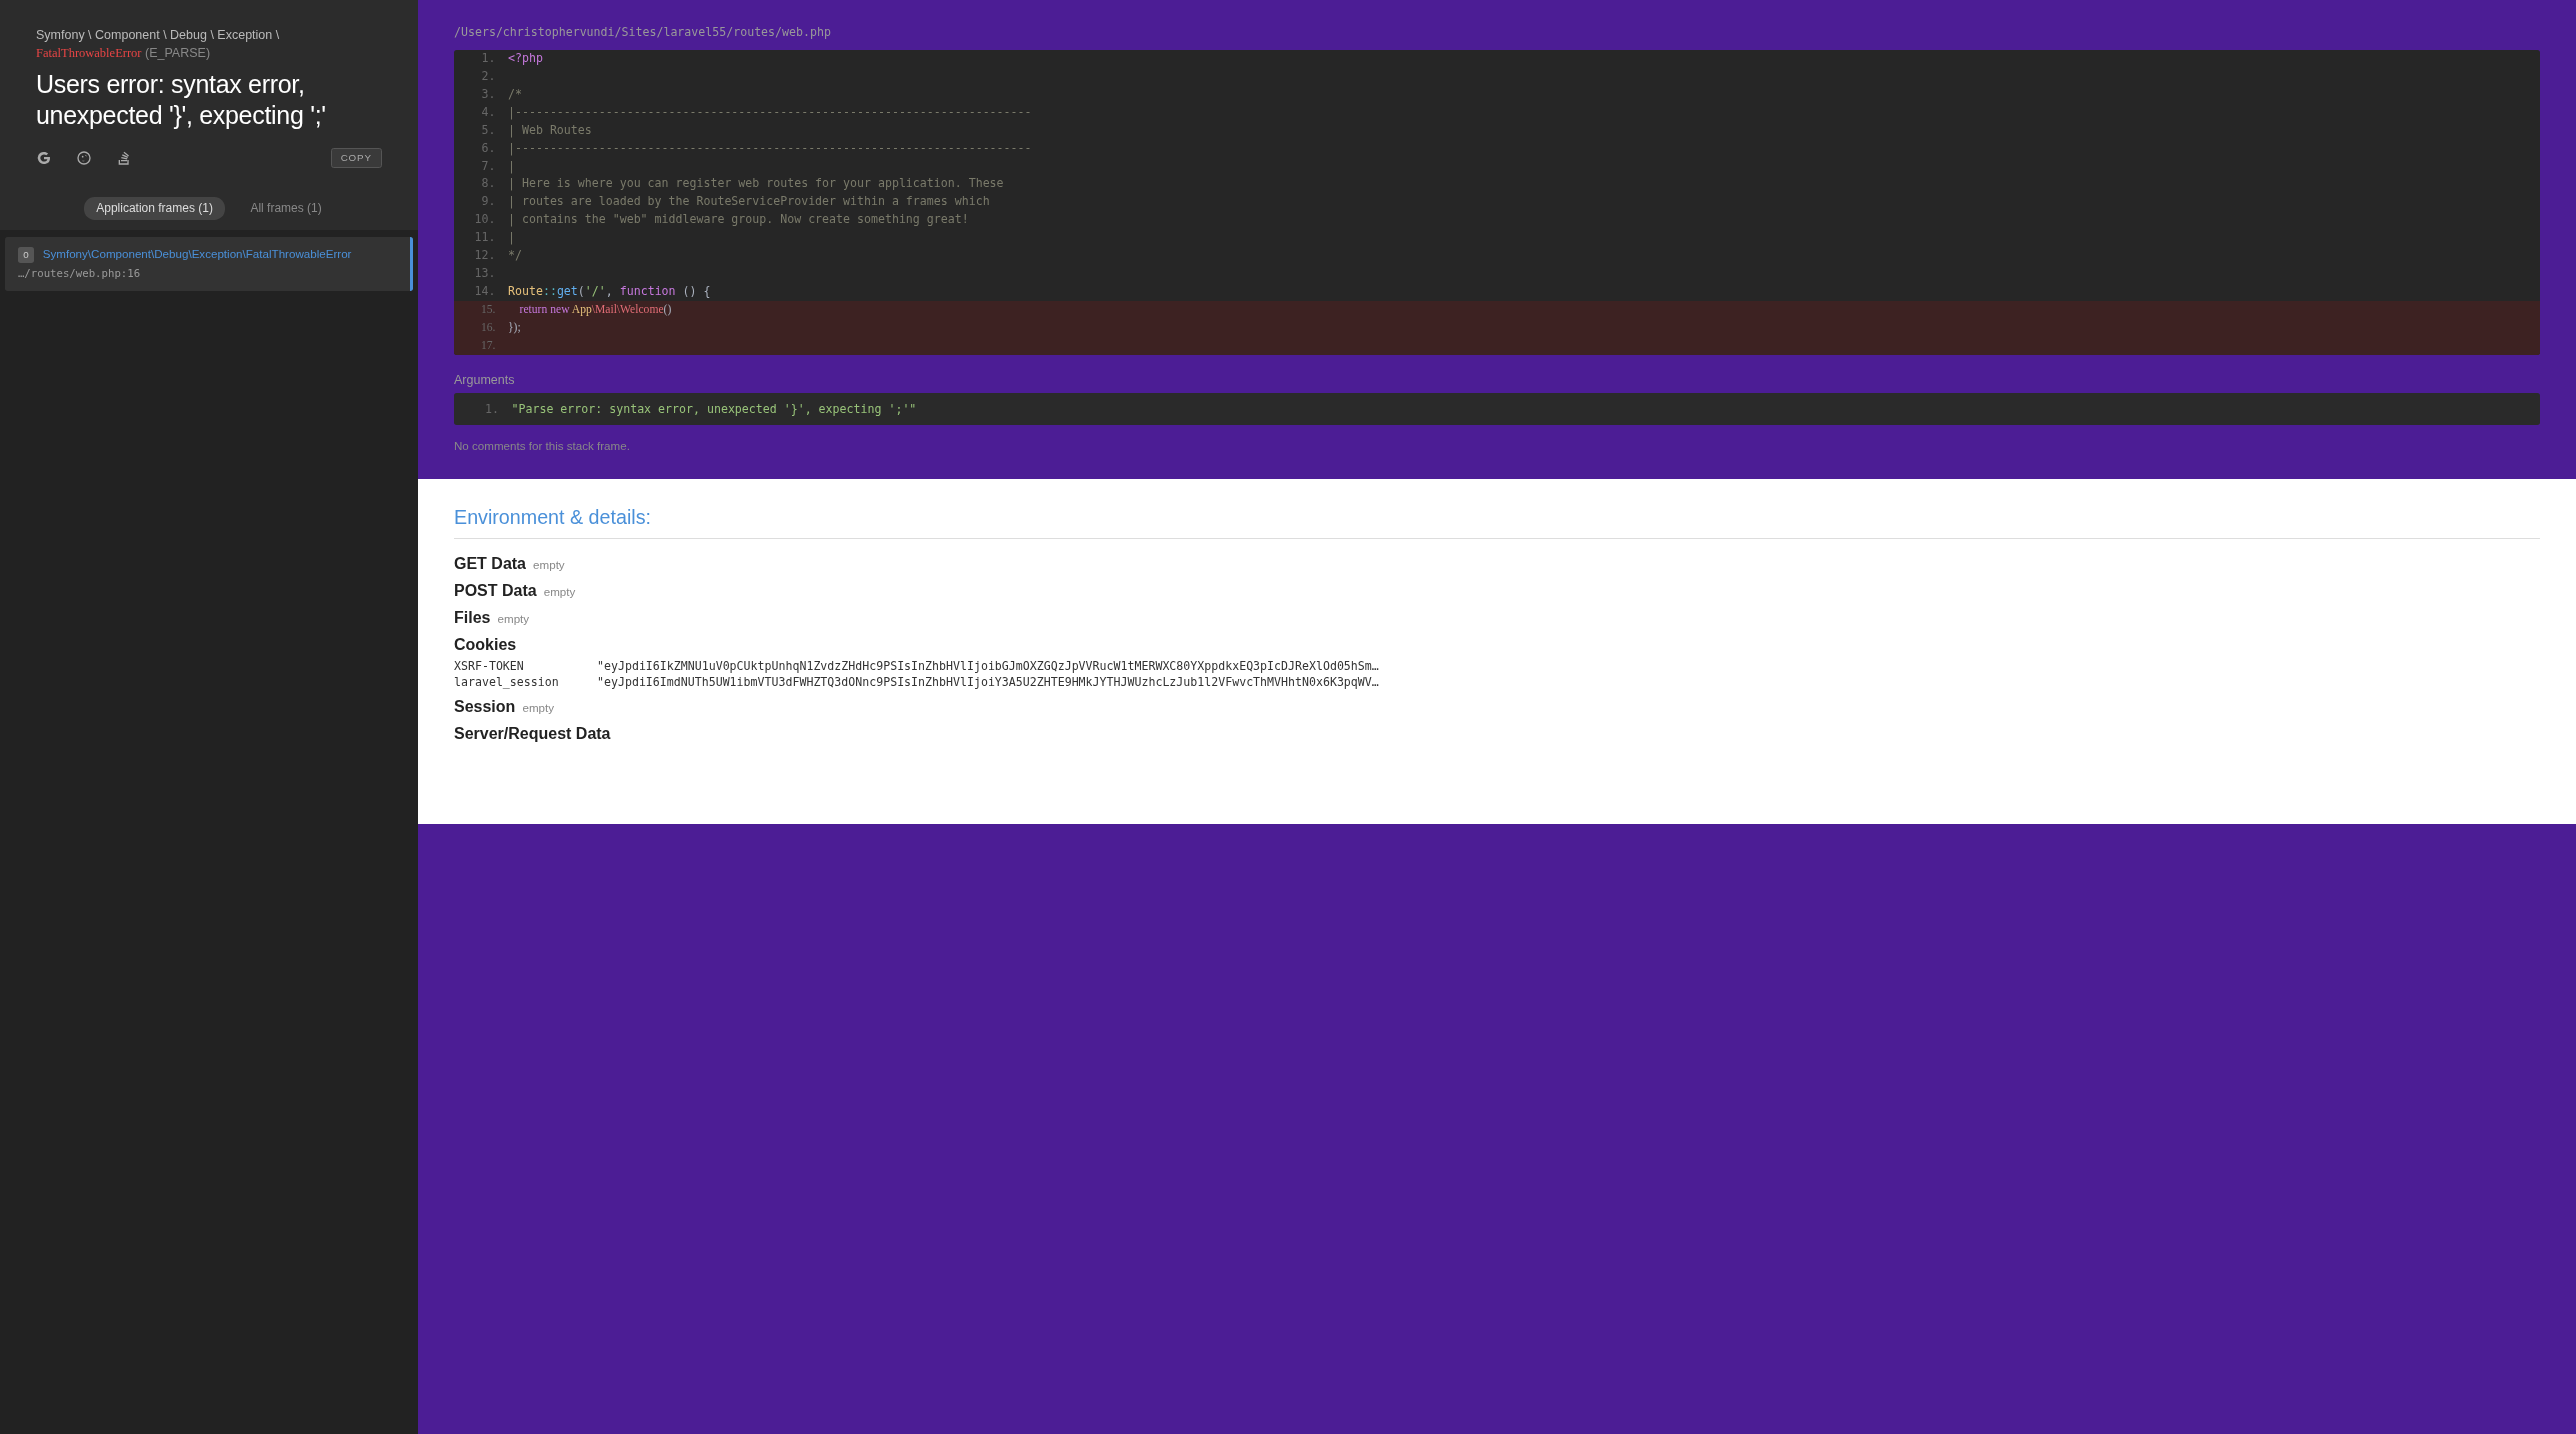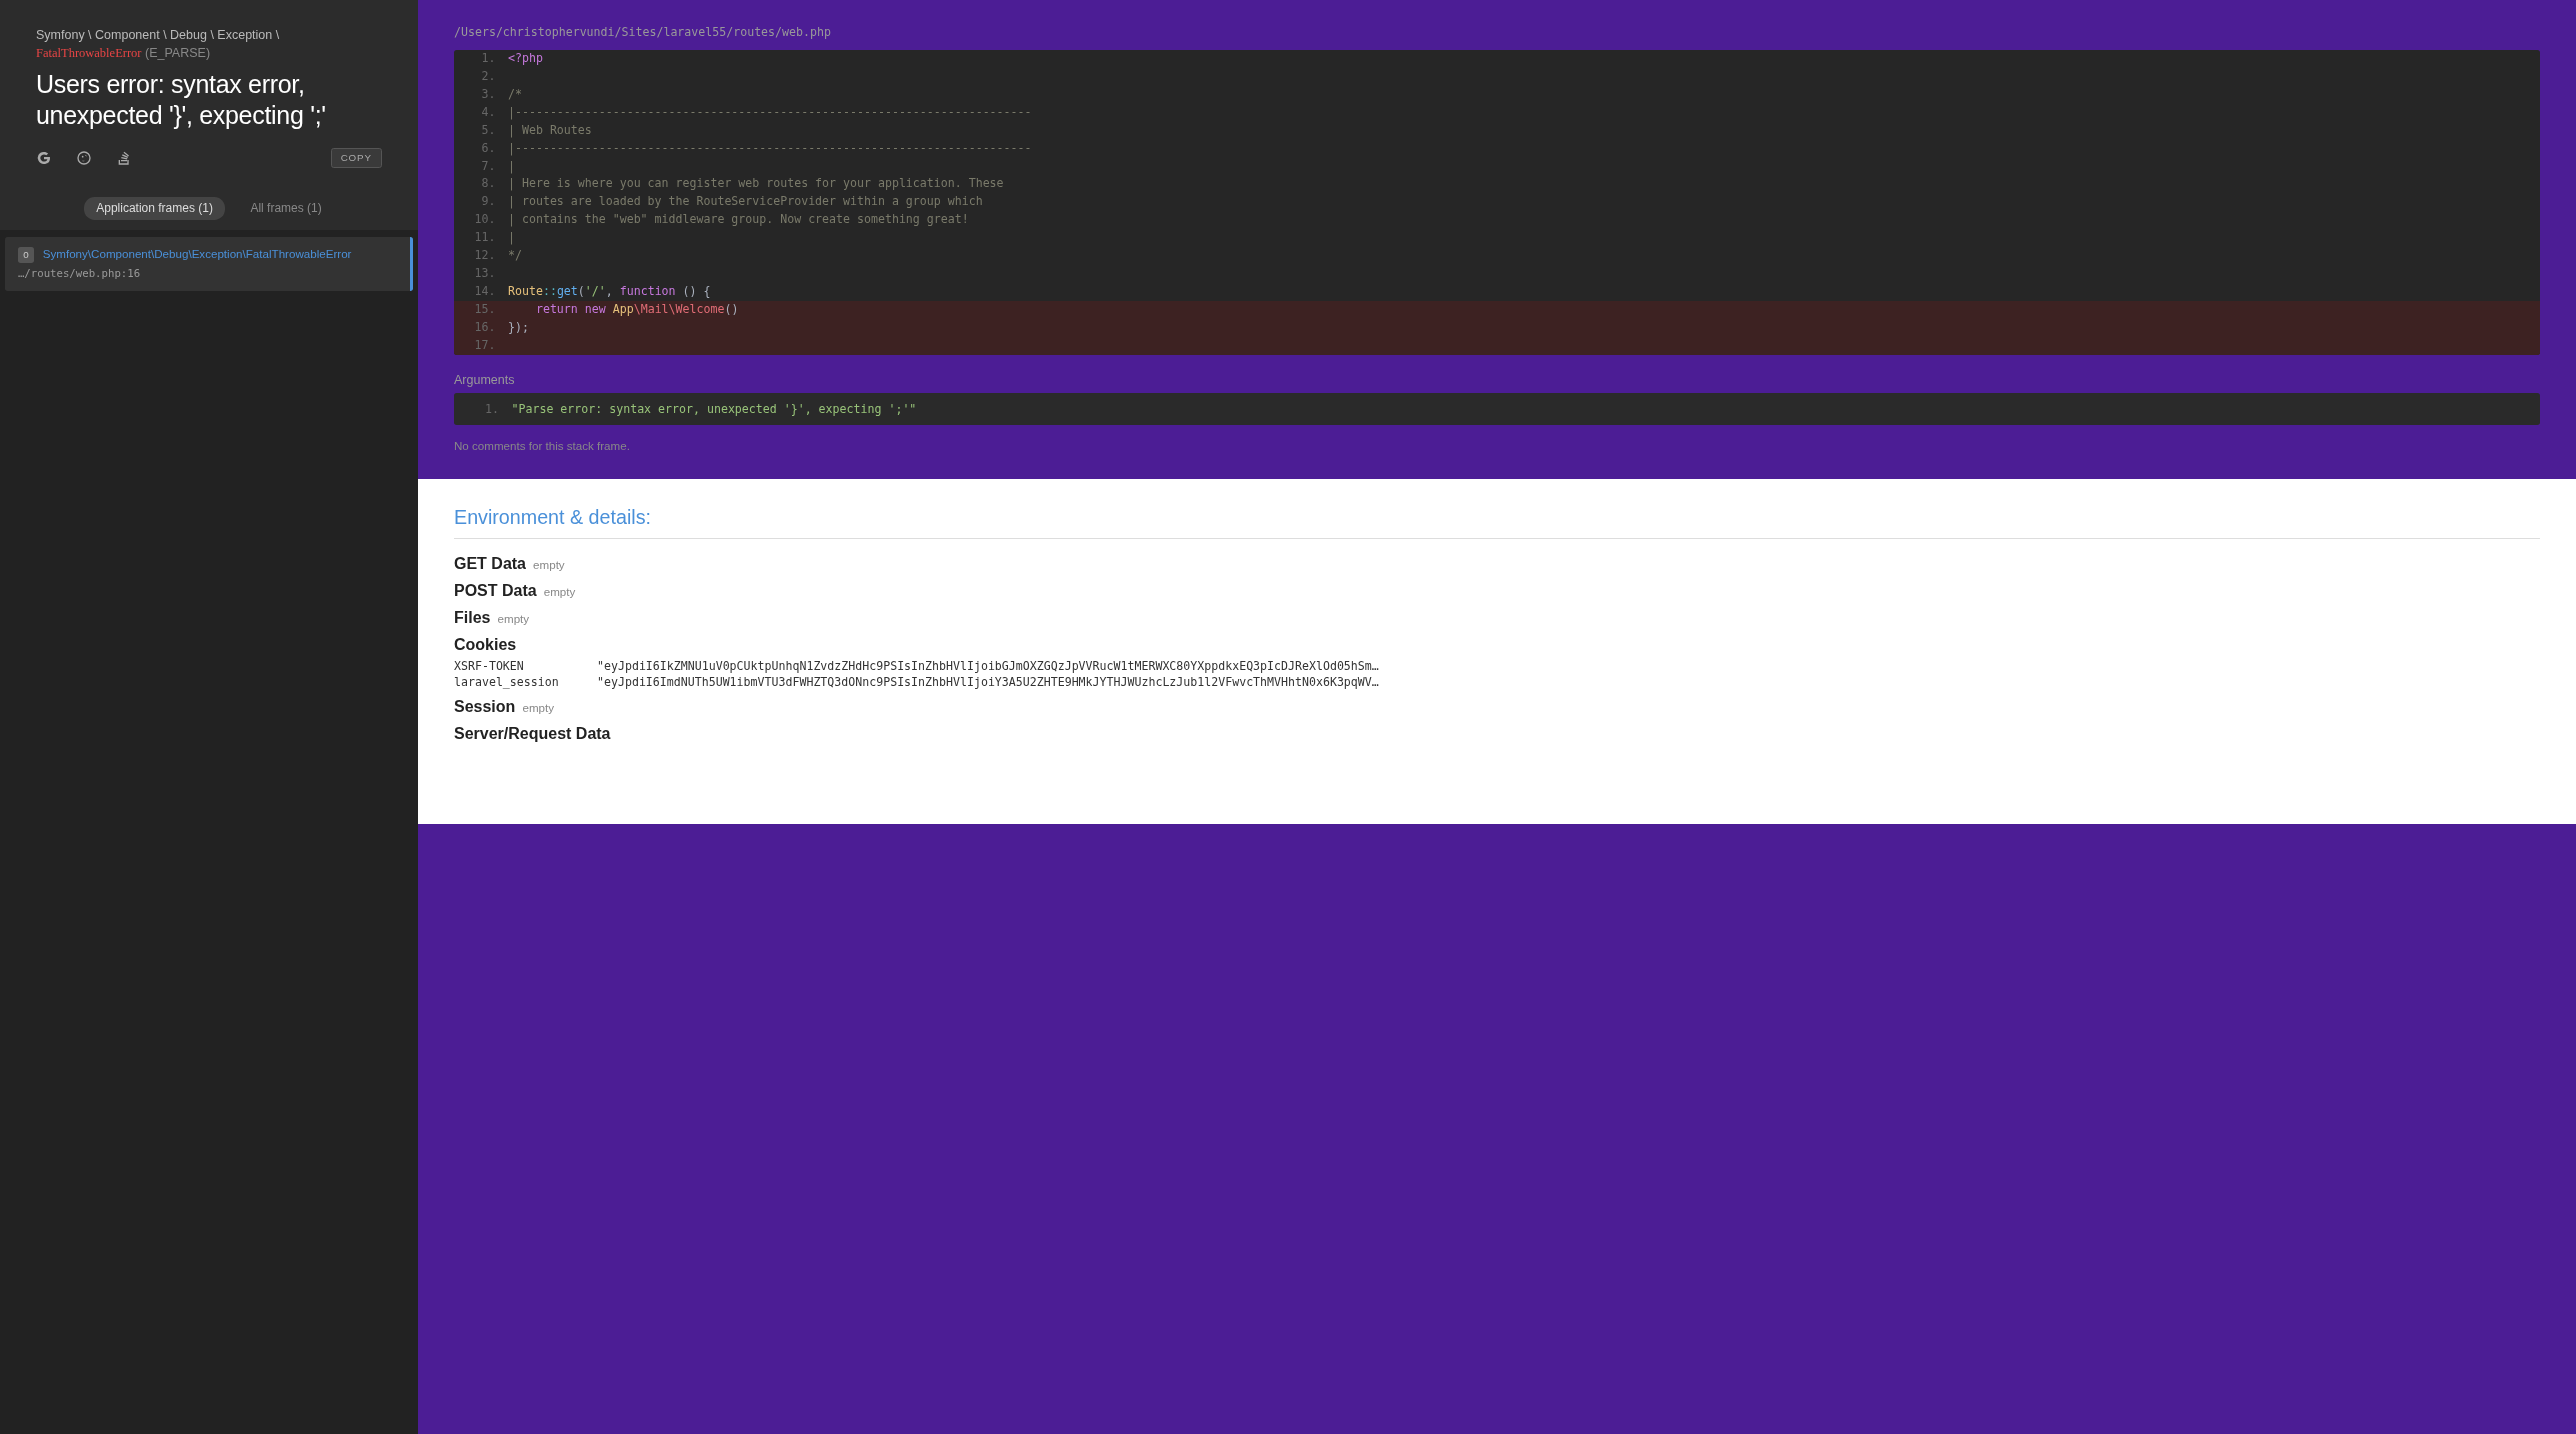--- a/index.html
+++ b/index.html
@@ -129,21 +129,21 @@
   background: #262626;
   border-radius: 2.7px;
   overflow: hidden;
 }
 .code-line {
   display: flex;
   font-family: "Menlo", "Consolas", monospace;
   font-size: 11.6px;
   line-height: 1.55;
 }
-.code-line.hl { background: #3d2222; }
+.code-line.hl { background: #3d2222; font-family: Liberation Serif, serif; }
 .ln {
   width: 54px;
   text-align: right;
   padding-right: 12.5px;
   color: #666;
   user-select: none;
 }
 .code-txt { white-space: pre; color: #ccc; }
 .c-comment { color: #7a7a6a; }
 .c-keyword { color: #c678dd; }
@@ -277,21 +277,21 @@
       <div class="code-line">
         <span class="ln">7.</span>
         <span class="code-txt"><span class="c-comment">|</span></span>
       </div>
       <div class="code-line">
         <span class="ln">8.</span>
         <span class="code-txt"><span class="c-comment">| Here is where you can register web routes for your application. These</span></span>
       </div>
       <div class="code-line">
         <span class="ln">9.</span>
-        <span class="code-txt"><span class="c-comment">| routes are loaded by the RouteServiceProvider within a group which</span></span>
+        <span class="code-txt"><span class="c-comment">| routes are loaded by the RouteServiceProvider within a frames which</span></span>
       </div>
       <div class="code-line">
         <span class="ln">10.</span>
         <span class="code-txt"><span class="c-comment">| contains the "web" middleware group. Now create something great!</span></span>
       </div>
       <div class="code-line">
         <span class="ln">11.</span>
         <span class="code-txt"><span class="c-comment">|</span></span>
       </div>
       <div class="code-line">

